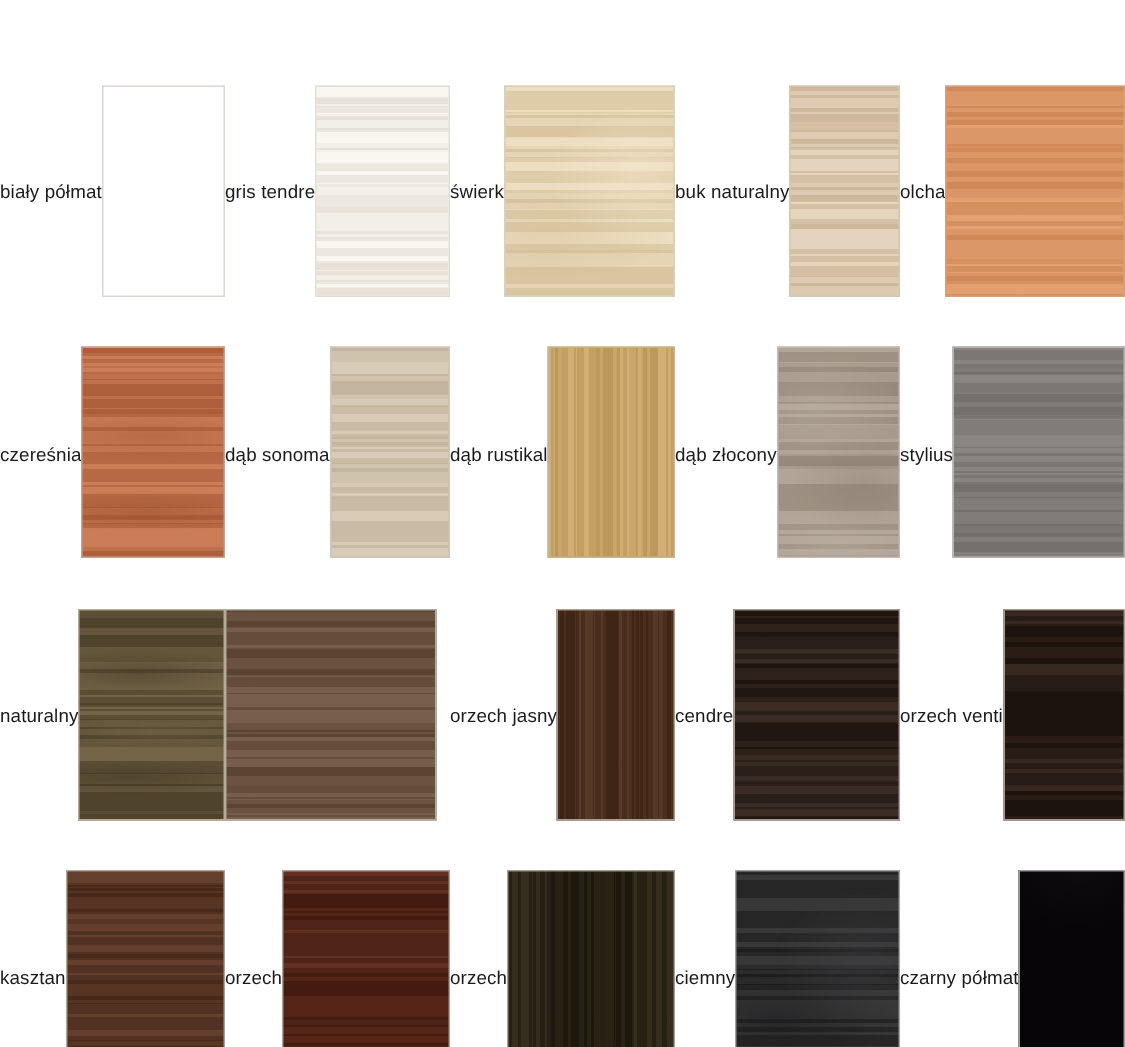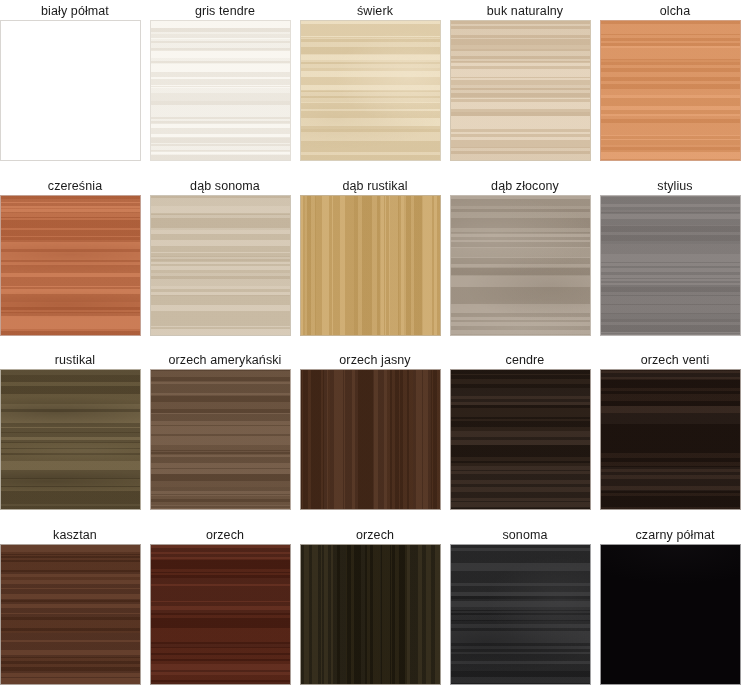--- a/index.html
+++ b/index.html
@@ -27,21 +27,23 @@
     padding: 0;
     box-sizing: border-box;
   }
 
   .swatch-cell {
     position: relative;
     width: 150px;
     height: 174.5px;
     box-sizing: border-box;
     display: flex;
-    flex-direction: column;
+    flex-direction: row;
+    align-items: center;
+    margin-top: 40px;
   }
 
   .swatch-label {
     font-size: 12.5px;
     line-height: 14px;
     letter-spacing: 0.1px;
     color: #1a1a1a;
     text-align: center;
     white-space: nowrap;
     height: 20px;
@@ -145,29 +147,28 @@
       </div>
     </div>
     <div class="swatch-cell">
       <div class="swatch-label">stylius</div>
       <div class="swatch-tile" style="background: rgb(128, 122, 120); border-color: rgb(184, 180, 178);">
         <div class="grain-fine" style="background-image: linear-gradient(rgba(152, 146, 144, 0.5) 0%, rgba(152, 146, 144, 0.5) 1.07%, rgba(103, 98, 96, 0.55) 1.07%, rgba(103, 98, 96, 0.55) 3.62%, rgba(103, 98, 96, 0.55) 3.62%, rgba(103, 98, 96, 0.55) 5.68%, rgba(152, 146, 144, 0.5) 5.68%, rgba(152, 146, 144, 0.5) 7.72%, rgba(103, 98, 96, 0.55) 7.72%, rgba(103, 98, 96, 0.55) 10.31%, rgba(152, 146, 144, 0.5) 10.31%, rgba(152, 146, 144, 0.5) 11.52%, rgba(103, 98, 96, 0.55) 11.52%, rgba(103, 98, 96, 0.55) 12.99%, rgba(152, 146, 144, 0.5) 12.99%, rgba(152, 146, 144, 0.5) 14.16%, rgba(152, 146, 144, 0.5) 14.16%, rgba(152, 146, 144, 0.5) 14.91%, rgba(152, 146, 144, 0.5) 14.91%, rgba(152, 146, 144, 0.5) 16.76%, rgba(103, 98, 96, 0.55) 16.76%, rgba(103, 98, 96, 0.55) 17.87%, rgba(103, 98, 96, 0.55) 17.87%, rgba(103, 98, 96, 0.55) 19.74%, rgba(103, 98, 96, 0.55) 19.74%, rgba(103, 98, 96, 0.55) 20.88%, rgba(152, 146, 144, 0.5) 20.88%, rgba(152, 146, 144, 0.5) 21.84%, rgba(103, 98, 96, 0.55) 21.84%, rgba(103, 98, 96, 0.55) 24.59%, rgba(103, 98, 96, 0.55) 24.59%, rgba(103, 98, 96, 0.55) 25.73%, rgba(152, 146, 144, 0.5) 25.73%, rgba(152, 146, 144, 0.5) 26.48%, rgba(152, 146, 144, 0.5) 26.48%, rgba(152, 146, 144, 0.5) 28.35%, rgba(103, 98, 96, 0.55) 28.35%, rgba(103, 98, 96, 0.55) 29.69%, rgba(103, 98, 96, 0.55) 29.69%, rgba(103, 98, 96, 0.55) 31.84%, rgba(103, 98, 96, 0.55) 31.84%, rgba(103, 98, 96, 0.55) 34.25%, rgba(152, 146, 144, 0.5) 34.25%, rgba(152, 146, 144, 0.5) 35.67%, rgba(152, 146, 144, 0.5) 35.67%, rgba(152, 146, 144, 0.5) 37.96%, rgba(152, 146, 144, 0.5) 37.96%, rgba(152, 146, 144, 0.5) 39.28%, rgba(152, 146, 144, 0.5) 39.28%, rgba(152, 146, 144, 0.5) 41.88%, rgba(152, 146, 144, 0.5) 41.88%, rgba(152, 146, 144, 0.5) 44.6%, rgba(152, 146, 144, 0.5) 44.6%, rgba(152, 146, 144, 0.5) 47.31%, rgba(103, 98, 96, 0.55) 47.31%, rgba(103, 98, 96, 0.55) 48.03%, rgba(152, 146, 144, 0.5) 48.03%, rgba(152, 146, 144, 0.5) 50.29%, rgba(103, 98, 96, 0.55) 50.29%, rgba(103, 98, 96, 0.55) 52%, rgba(152, 146, 144, 0.5) 52%, rgba(152, 146, 144, 0.5) 54.55%, rgba(103, 98, 96, 0.55) 54.55%, rgba(103, 98, 96, 0.55) 56.86%, rgba(152, 146, 144, 0.5) 56.86%, rgba(152, 146, 144, 0.5) 59.21%, rgba(103, 98, 96, 0.55) 59.21%, rgba(103, 98, 96, 0.55) 60.02%, rgba(152, 146, 144, 0.5) 60.02%, rgba(152, 146, 144, 0.5) 60.83%, rgba(103, 98, 96, 0.55) 60.83%, rgba(103, 98, 96, 0.55) 61.73%, rgba(103, 98, 96, 0.55) 61.73%, rgba(103, 98, 96, 0.55) 62.57%, rgba(152, 146, 144, 0.5) 62.57%, rgba(152, 146, 144, 0.5) 64.18%, rgba(103, 98, 96, 0.55) 64.18%, rgba(103, 98, 96, 0.55) 65.49%, rgba(103, 98, 96, 0.55) 65.49%, rgba(103, 98, 96, 0.55) 68.08%, rgba(103, 98, 96, 0.55) 68.08%, rgba(103, 98, 96, 0.55) 69.14%, rgba(152, 146, 144, 0.5) 69.14%, rgba(152, 146, 144, 0.5) 71.24%, rgba(103, 98, 96, 0.55) 71.24%, rgba(103, 98, 96, 0.55) 72.13%, rgba(152, 146, 144, 0.5) 72.13%, rgba(152, 146, 144, 0.5) 73.6%, rgba(152, 146, 144, 0.5) 73.6%, rgba(152, 146, 144, 0.5) 75.36%, rgba(152, 146, 144, 0.5) 75.36%, rgba(152, 146, 144, 0.5) 76.34%, rgba(152, 146, 144, 0.5) 76.34%, rgba(152, 146, 144, 0.5) 77.81%, rgba(103, 98, 96, 0.55) 77.81%, rgba(103, 98, 96, 0.55) 78.52%, rgba(152, 146, 144, 0.5) 78.52%, rgba(152, 146, 144, 0.5) 80.76%, rgba(152, 146, 144, 0.5) 80.76%, rgba(152, 146, 144, 0.5) 83.5%, rgba(152, 146, 144, 0.5) 83.5%, rgba(152, 146, 144, 0.5) 84.33%, rgba(103, 98, 96, 0.55) 84.33%, rgba(103, 98, 96, 0.55) 85.83%, rgba(103, 98, 96, 0.55) 85.83%, rgba(103, 98, 96, 0.55) 88.45%, rgba(103, 98, 96, 0.55) 88.45%, rgba(103, 98, 96, 0.55) 90.7%, rgba(152, 146, 144, 0.5) 90.7%, rgba(152, 146, 144, 0.5) 93.06%, rgba(103, 98, 96, 0.55) 93.06%, rgba(103, 98, 96, 0.55) 95.04%, rgba(103, 98, 96, 0.55) 95.04%, rgba(103, 98, 96, 0.55) 97.79%, rgba(152, 146, 144, 0.5) 97.79%, rgba(152, 146, 144, 0.5) 98.63%, rgba(103, 98, 96, 0.55) 98.63%, rgba(103, 98, 96, 0.55) 99.42%, rgba(152, 146, 144, 0.5) 99.42%, rgba(152, 146, 144, 0.5) 100%);"></div>
         <div class="grain-bands" style="background-image: linear-gradient(rgba(255, 255, 255, 0.05) 0%, rgba(255, 255, 255, 0.05) 10.07%, rgba(96, 91, 89, 0.3) 10.07%, rgba(96, 91, 89, 0.3) 12.55%, rgba(255, 255, 255, 0.05) 12.55%, rgba(255, 255, 255, 0.05) 19.67%, rgba(255, 255, 255, 0.05) 19.67%, rgba(255, 255, 255, 0.05) 21.07%, rgba(96, 91, 89, 0.3) 21.07%, rgba(96, 91, 89, 0.3) 32.11%, rgba(255, 255, 255, 0.05) 32.11%, rgba(255, 255, 255, 0.05) 34.36%, rgba(96, 91, 89, 0.3) 34.36%, rgba(96, 91, 89, 0.3) 41.92%, rgba(255, 255, 255, 0.05) 41.92%, rgba(255, 255, 255, 0.05) 43.19%, rgba(255, 255, 255, 0.05) 43.19%, rgba(255, 255, 255, 0.05) 51.03%, rgba(255, 255, 255, 0.05) 51.03%, rgba(255, 255, 255, 0.05) 54.84%, rgba(255, 255, 255, 0.05) 54.84%, rgba(255, 255, 255, 0.05) 61.16%, rgba(255, 255, 255, 0.05) 61.16%, rgba(255, 255, 255, 0.05) 65.46%, rgba(96, 91, 89, 0.3) 65.46%, rgba(96, 91, 89, 0.3) 72.35%, rgba(96, 91, 89, 0.3) 72.35%, rgba(96, 91, 89, 0.3) 79.66%, rgba(96, 91, 89, 0.3) 79.66%, rgba(96, 91, 89, 0.3) 85.16%, rgba(255, 255, 255, 0.05) 85.16%, rgba(255, 255, 255, 0.05) 88.78%, rgba(96, 91, 89, 0.3) 88.78%, rgba(96, 91, 89, 0.3) 94.06%, rgba(96, 91, 89, 0.3) 94.06%, rgba(96, 91, 89, 0.3) 98.17%, rgba(255, 255, 255, 0.05) 98.17%, rgba(255, 255, 255, 0.05) 99.11%, rgba(255, 255, 255, 0.05) 99.11%, rgba(255, 255, 255, 0.05) 100%);"></div>
       </div>
     </div>
     <div class="swatch-cell">
-      <div class="swatch-label">rustikal</div>
+      <div class="swatch-label">naturalny</div>
       <div class="swatch-tile" style="background: rgb(106, 90, 60); border-color: rgb(178, 171, 156);">
         <div class="grain-fine" style="background-image: linear-gradient(rgba(50, 41, 26, 0.6) 0%, rgba(50, 41, 26, 0.6) 0.91%, rgba(50, 41, 26, 0.6) 0.91%, rgba(50, 41, 26, 0.6) 2.9%, rgba(50, 41, 26, 0.6) 2.9%, rgba(50, 41, 26, 0.6) 3.68%, rgba(50, 41, 26, 0.6) 3.68%, rgba(50, 41, 26, 0.6) 5.85%, rgba(50, 41, 26, 0.6) 5.85%, rgba(50, 41, 26, 0.6) 7.65%, rgba(50, 41, 26, 0.6) 7.65%, rgba(50, 41, 26, 0.6) 8.55%, rgba(128, 114, 84, 0.5) 8.55%, rgba(128, 114, 84, 0.5) 9.45%, rgba(128, 114, 84, 0.5) 9.45%, rgba(128, 114, 84, 0.5) 11.61%, rgba(50, 41, 26, 0.6) 11.61%, rgba(50, 41, 26, 0.6) 13.85%, rgba(50, 41, 26, 0.6) 13.85%, rgba(50, 41, 26, 0.6) 15.28%, rgba(50, 41, 26, 0.6) 15.28%, rgba(50, 41, 26, 0.6) 17.57%, rgba(128, 114, 84, 0.5) 17.57%, rgba(128, 114, 84, 0.5) 19.77%, rgba(128, 114, 84, 0.5) 19.77%, rgba(128, 114, 84, 0.5) 22.22%, rgba(128, 114, 84, 0.5) 22.22%, rgba(128, 114, 84, 0.5) 24.42%, rgba(128, 114, 84, 0.5) 24.42%, rgba(128, 114, 84, 0.5) 26%, rgba(128, 114, 84, 0.5) 26%, rgba(128, 114, 84, 0.5) 28.1%, rgba(50, 41, 26, 0.6) 28.1%, rgba(50, 41, 26, 0.6) 30.21%, rgba(128, 114, 84, 0.5) 30.21%, rgba(128, 114, 84, 0.5) 32.91%, rgba(128, 114, 84, 0.5) 32.91%, rgba(128, 114, 84, 0.5) 34.11%, rgba(128, 114, 84, 0.5) 34.11%, rgba(128, 114, 84, 0.5) 35.31%, rgba(128, 114, 84, 0.5) 35.31%, rgba(128, 114, 84, 0.5) 37.9%, rgba(50, 41, 26, 0.6) 37.9%, rgba(50, 41, 26, 0.6) 40%, rgba(50, 41, 26, 0.6) 40%, rgba(50, 41, 26, 0.6) 40.66%, rgba(128, 114, 84, 0.5) 40.66%, rgba(128, 114, 84, 0.5) 41.64%, rgba(50, 41, 26, 0.6) 41.64%, rgba(50, 41, 26, 0.6) 42.41%, rgba(50, 41, 26, 0.6) 42.41%, rgba(50, 41, 26, 0.6) 44.58%, rgba(50, 41, 26, 0.6) 44.58%, rgba(50, 41, 26, 0.6) 45.39%, rgba(50, 41, 26, 0.6) 45.39%, rgba(50, 41, 26, 0.6) 46.42%, rgba(128, 114, 84, 0.5) 46.42%, rgba(128, 114, 84, 0.5) 47.09%, rgba(50, 41, 26, 0.6) 47.09%, rgba(50, 41, 26, 0.6) 48.3%, rgba(128, 114, 84, 0.5) 48.3%, rgba(128, 114, 84, 0.5) 50.11%, rgba(50, 41, 26, 0.6) 50.11%, rgba(50, 41, 26, 0.6) 52.53%, rgba(128, 114, 84, 0.5) 52.53%, rgba(128, 114, 84, 0.5) 54.3%, rgba(128, 114, 84, 0.5) 54.3%, rgba(128, 114, 84, 0.5) 55.87%, rgba(50, 41, 26, 0.6) 55.87%, rgba(50, 41, 26, 0.6) 57.01%, rgba(128, 114, 84, 0.5) 57.01%, rgba(128, 114, 84, 0.5) 57.88%, rgba(128, 114, 84, 0.5) 57.88%, rgba(128, 114, 84, 0.5) 58.53%, rgba(128, 114, 84, 0.5) 58.53%, rgba(128, 114, 84, 0.5) 59.52%, rgba(50, 41, 26, 0.6) 59.52%, rgba(50, 41, 26, 0.6) 61.4%, rgba(128, 114, 84, 0.5) 61.4%, rgba(128, 114, 84, 0.5) 62.64%, rgba(128, 114, 84, 0.5) 62.64%, rgba(128, 114, 84, 0.5) 65.25%, rgba(128, 114, 84, 0.5) 65.25%, rgba(128, 114, 84, 0.5) 66.37%, rgba(128, 114, 84, 0.5) 66.37%, rgba(128, 114, 84, 0.5) 67.76%, rgba(128, 114, 84, 0.5) 67.76%, rgba(128, 114, 84, 0.5) 70.48%, rgba(128, 114, 84, 0.5) 70.48%, rgba(128, 114, 84, 0.5) 72.15%, rgba(50, 41, 26, 0.6) 72.15%, rgba(50, 41, 26, 0.6) 73.57%, rgba(50, 41, 26, 0.6) 73.57%, rgba(50, 41, 26, 0.6) 74.26%, rgba(50, 41, 26, 0.6) 74.26%, rgba(50, 41, 26, 0.6) 76.97%, rgba(50, 41, 26, 0.6) 76.97%, rgba(50, 41, 26, 0.6) 78.58%, rgba(128, 114, 84, 0.5) 78.58%, rgba(128, 114, 84, 0.5) 81.32%, rgba(128, 114, 84, 0.5) 81.32%, rgba(128, 114, 84, 0.5) 81.93%, rgba(128, 114, 84, 0.5) 81.93%, rgba(128, 114, 84, 0.5) 82.7%, rgba(128, 114, 84, 0.5) 82.7%, rgba(128, 114, 84, 0.5) 83.37%, rgba(50, 41, 26, 0.6) 83.37%, rgba(50, 41, 26, 0.6) 84.18%, rgba(128, 114, 84, 0.5) 84.18%, rgba(128, 114, 84, 0.5) 86.96%, rgba(50, 41, 26, 0.6) 86.96%, rgba(50, 41, 26, 0.6) 89.09%, rgba(50, 41, 26, 0.6) 89.09%, rgba(50, 41, 26, 0.6) 90.36%, rgba(50, 41, 26, 0.6) 90.36%, rgba(50, 41, 26, 0.6) 91.27%, rgba(50, 41, 26, 0.6) 91.27%, rgba(50, 41, 26, 0.6) 93.25%, rgba(50, 41, 26, 0.6) 93.25%, rgba(50, 41, 26, 0.6) 94.19%, rgba(50, 41, 26, 0.6) 94.19%, rgba(50, 41, 26, 0.6) 95.44%, rgba(50, 41, 26, 0.6) 95.44%, rgba(50, 41, 26, 0.6) 97.7%, rgba(50, 41, 26, 0.6) 97.7%, rgba(50, 41, 26, 0.6) 98.87%, rgba(50, 41, 26, 0.6) 98.87%, rgba(50, 41, 26, 0.6) 100%);"></div>
         <div class="grain-bands" style="background-image: linear-gradient(rgba(255, 255, 255, 0.05) 0%, rgba(255, 255, 255, 0.05) 3.79%, rgba(45, 37, 22, 0.35) 3.79%, rgba(45, 37, 22, 0.35) 12.88%, rgba(45, 37, 22, 0.35) 12.88%, rgba(45, 37, 22, 0.35) 20.81%, rgba(45, 37, 22, 0.35) 20.81%, rgba(45, 37, 22, 0.35) 24.63%, rgba(255, 255, 255, 0.05) 24.63%, rgba(255, 255, 255, 0.05) 33.74%, rgba(255, 255, 255, 0.05) 33.74%, rgba(255, 255, 255, 0.05) 44.47%, rgba(45, 37, 22, 0.35) 44.47%, rgba(45, 37, 22, 0.35) 45.18%, rgba(255, 255, 255, 0.05) 45.18%, rgba(255, 255, 255, 0.05) 45.81%, rgba(255, 255, 255, 0.05) 45.81%, rgba(255, 255, 255, 0.05) 51.93%, rgba(45, 37, 22, 0.35) 51.93%, rgba(45, 37, 22, 0.35) 57.64%, rgba(45, 37, 22, 0.35) 57.64%, rgba(45, 37, 22, 0.35) 65.48%, rgba(255, 255, 255, 0.05) 65.48%, rgba(255, 255, 255, 0.05) 73.25%, rgba(255, 255, 255, 0.05) 73.25%, rgba(255, 255, 255, 0.05) 78.01%, rgba(45, 37, 22, 0.35) 78.01%, rgba(45, 37, 22, 0.35) 87.96%, rgba(45, 37, 22, 0.35) 87.96%, rgba(45, 37, 22, 0.35) 96.21%, rgba(255, 255, 255, 0.05) 96.21%, rgba(255, 255, 255, 0.05) 97.77%, rgba(45, 37, 22, 0.35) 97.77%, rgba(45, 37, 22, 0.35) 100%);"></div>
         <div class="sheen" style="background-image: radial-gradient(150% 18% at 40% 30%, rgba(50, 41, 26, 0.6), transparent 60%), radial-gradient(140% 14% at 60% 58%, rgba(128, 114, 84, 0.5), transparent 58%), radial-gradient(160% 12% at 35% 80%, rgba(50, 41, 26, 0.6), transparent 62%); opacity: 0.6;"></div>
       </div>
     </div>
     <div class="swatch-cell">
-      <div class="swatch-label">orzech amerykański</div>
       <div class="swatch-tile" style="background: rgb(109, 84, 63); border-color: rgb(182, 170, 160);">
         <div class="grain-fine" style="background-image: linear-gradient(rgba(68, 49, 34, 0.55) 0%, rgba(68, 49, 34, 0.55) 0.76%, rgba(134, 110, 90, 0.45) 0.76%, rgba(134, 110, 90, 0.45) 3.41%, rgba(134, 110, 90, 0.45) 3.41%, rgba(134, 110, 90, 0.45) 4.89%, rgba(68, 49, 34, 0.55) 4.89%, rgba(68, 49, 34, 0.55) 5.49%, rgba(68, 49, 34, 0.55) 5.49%, rgba(68, 49, 34, 0.55) 6.11%, rgba(68, 49, 34, 0.55) 6.11%, rgba(68, 49, 34, 0.55) 8.15%, rgba(134, 110, 90, 0.45) 8.15%, rgba(134, 110, 90, 0.45) 10.22%, rgba(68, 49, 34, 0.55) 10.22%, rgba(68, 49, 34, 0.55) 12.12%, rgba(68, 49, 34, 0.55) 12.12%, rgba(68, 49, 34, 0.55) 14.91%, rgba(68, 49, 34, 0.55) 14.91%, rgba(68, 49, 34, 0.55) 16.63%, rgba(134, 110, 90, 0.45) 16.63%, rgba(134, 110, 90, 0.45) 18.66%, rgba(68, 49, 34, 0.55) 18.66%, rgba(68, 49, 34, 0.55) 20.35%, rgba(68, 49, 34, 0.55) 20.35%, rgba(68, 49, 34, 0.55) 22.96%, rgba(134, 110, 90, 0.45) 22.96%, rgba(134, 110, 90, 0.45) 25.56%, rgba(134, 110, 90, 0.45) 25.56%, rgba(134, 110, 90, 0.45) 28.27%, rgba(68, 49, 34, 0.55) 28.27%, rgba(68, 49, 34, 0.55) 30.79%, rgba(134, 110, 90, 0.45) 30.79%, rgba(134, 110, 90, 0.45) 31.68%, rgba(68, 49, 34, 0.55) 31.68%, rgba(68, 49, 34, 0.55) 34.18%, rgba(68, 49, 34, 0.55) 34.18%, rgba(68, 49, 34, 0.55) 36.69%, rgba(134, 110, 90, 0.45) 36.69%, rgba(134, 110, 90, 0.45) 38.01%, rgba(134, 110, 90, 0.45) 38.01%, rgba(134, 110, 90, 0.45) 39.59%, rgba(68, 49, 34, 0.55) 39.59%, rgba(68, 49, 34, 0.55) 40.27%, rgba(134, 110, 90, 0.45) 40.27%, rgba(134, 110, 90, 0.45) 42.97%, rgba(134, 110, 90, 0.45) 42.97%, rgba(134, 110, 90, 0.45) 45.02%, rgba(134, 110, 90, 0.45) 45.02%, rgba(134, 110, 90, 0.45) 46.33%, rgba(68, 49, 34, 0.55) 46.33%, rgba(68, 49, 34, 0.55) 47.61%, rgba(134, 110, 90, 0.45) 47.61%, rgba(134, 110, 90, 0.45) 50.34%, rgba(134, 110, 90, 0.45) 50.34%, rgba(134, 110, 90, 0.45) 52.75%, rgba(134, 110, 90, 0.45) 52.75%, rgba(134, 110, 90, 0.45) 55.41%, rgba(134, 110, 90, 0.45) 55.41%, rgba(134, 110, 90, 0.45) 57.39%, rgba(68, 49, 34, 0.55) 57.39%, rgba(68, 49, 34, 0.55) 58.2%, rgba(134, 110, 90, 0.45) 58.2%, rgba(134, 110, 90, 0.45) 59.31%, rgba(68, 49, 34, 0.55) 59.31%, rgba(68, 49, 34, 0.55) 60.68%, rgba(134, 110, 90, 0.45) 60.68%, rgba(134, 110, 90, 0.45) 62.54%, rgba(68, 49, 34, 0.55) 62.54%, rgba(68, 49, 34, 0.55) 64.69%, rgba(68, 49, 34, 0.55) 64.69%, rgba(68, 49, 34, 0.55) 67.14%, rgba(134, 110, 90, 0.45) 67.14%, rgba(134, 110, 90, 0.45) 68.8%, rgba(134, 110, 90, 0.45) 68.8%, rgba(134, 110, 90, 0.45) 69.5%, rgba(134, 110, 90, 0.45) 69.5%, rgba(134, 110, 90, 0.45) 70.47%, rgba(68, 49, 34, 0.55) 70.47%, rgba(68, 49, 34, 0.55) 71.29%, rgba(134, 110, 90, 0.45) 71.29%, rgba(134, 110, 90, 0.45) 73.87%, rgba(134, 110, 90, 0.45) 73.87%, rgba(134, 110, 90, 0.45) 75.01%, rgba(68, 49, 34, 0.55) 75.01%, rgba(68, 49, 34, 0.55) 77.35%, rgba(68, 49, 34, 0.55) 77.35%, rgba(68, 49, 34, 0.55) 79.59%, rgba(134, 110, 90, 0.45) 79.59%, rgba(134, 110, 90, 0.45) 81.08%, rgba(134, 110, 90, 0.45) 81.08%, rgba(134, 110, 90, 0.45) 81.75%, rgba(134, 110, 90, 0.45) 81.75%, rgba(134, 110, 90, 0.45) 84.01%, rgba(68, 49, 34, 0.55) 84.01%, rgba(68, 49, 34, 0.55) 85.88%, rgba(68, 49, 34, 0.55) 85.88%, rgba(68, 49, 34, 0.55) 86.51%, rgba(68, 49, 34, 0.55) 86.51%, rgba(68, 49, 34, 0.55) 87.35%, rgba(134, 110, 90, 0.45) 87.35%, rgba(134, 110, 90, 0.45) 89.23%, rgba(68, 49, 34, 0.55) 89.23%, rgba(68, 49, 34, 0.55) 90.2%, rgba(134, 110, 90, 0.45) 90.2%, rgba(134, 110, 90, 0.45) 92.94%, rgba(68, 49, 34, 0.55) 92.94%, rgba(68, 49, 34, 0.55) 94.8%, rgba(134, 110, 90, 0.45) 94.8%, rgba(134, 110, 90, 0.45) 95.75%, rgba(134, 110, 90, 0.45) 95.75%, rgba(134, 110, 90, 0.45) 98.15%, rgba(68, 49, 34, 0.55) 98.15%, rgba(68, 49, 34, 0.55) 99.15%, rgba(134, 110, 90, 0.45) 99.15%, rgba(134, 110, 90, 0.45) 100%);"></div>
         <div class="grain-bands" style="background-image: linear-gradient(rgba(60, 43, 30, 0.32) 0%, rgba(60, 43, 30, 0.32) 8.5%, rgba(255, 255, 255, 0.05) 8.5%, rgba(255, 255, 255, 0.05) 18.17%, rgba(60, 43, 30, 0.32) 18.17%, rgba(60, 43, 30, 0.32) 19.89%, rgba(60, 43, 30, 0.32) 19.89%, rgba(60, 43, 30, 0.32) 23%, rgba(60, 43, 30, 0.32) 23%, rgba(60, 43, 30, 0.32) 31.2%, rgba(255, 255, 255, 0.05) 31.2%, rgba(255, 255, 255, 0.05) 37.53%, rgba(255, 255, 255, 0.05) 37.53%, rgba(255, 255, 255, 0.05) 42.63%, rgba(255, 255, 255, 0.05) 42.63%, rgba(255, 255, 255, 0.05) 45.13%, rgba(255, 255, 255, 0.05) 45.13%, rgba(255, 255, 255, 0.05) 54.14%, rgba(60, 43, 30, 0.32) 54.14%, rgba(60, 43, 30, 0.32) 59.02%, rgba(60, 43, 30, 0.32) 59.02%, rgba(60, 43, 30, 0.32) 60.8%, rgba(255, 255, 255, 0.05) 60.8%, rgba(255, 255, 255, 0.05) 67.18%, rgba(255, 255, 255, 0.05) 67.18%, rgba(255, 255, 255, 0.05) 74.88%, rgba(60, 43, 30, 0.32) 74.88%, rgba(60, 43, 30, 0.32) 84.09%, rgba(255, 255, 255, 0.05) 84.09%, rgba(255, 255, 255, 0.05) 91%, rgba(60, 43, 30, 0.32) 91%, rgba(60, 43, 30, 0.32) 97.33%, rgba(255, 255, 255, 0.05) 97.33%, rgba(255, 255, 255, 0.05) 100%);"></div>
       </div>
     </div>
     <div class="swatch-cell">
       <div class="swatch-label">orzech jasny</div>
       <div class="swatch-tile" style="background: rgb(78, 47, 29); border-color: rgb(169, 156, 147);">
         <div class="grain-fine" style="background-image: linear-gradient(to right, rgba(48, 27, 15, 0.6) 0%, rgba(48, 27, 15, 0.6) 0.61%, rgba(103, 69, 48, 0.4) 0.61%, rgba(103, 69, 48, 0.4) 1.44%, rgba(48, 27, 15, 0.6) 1.44%, rgba(48, 27, 15, 0.6) 3.35%, rgba(48, 27, 15, 0.6) 3.35%, rgba(48, 27, 15, 0.6) 5.35%, rgba(103, 69, 48, 0.4) 5.35%, rgba(103, 69, 48, 0.4) 7.1%, rgba(48, 27, 15, 0.6) 7.1%, rgba(48, 27, 15, 0.6) 9.22%, rgba(48, 27, 15, 0.6) 9.22%, rgba(48, 27, 15, 0.6) 11.84%, rgba(48, 27, 15, 0.6) 11.84%, rgba(48, 27, 15, 0.6) 14.55%, rgba(103, 69, 48, 0.4) 14.55%, rgba(103, 69, 48, 0.4) 15.48%, rgba(48, 27, 15, 0.6) 15.48%, rgba(48, 27, 15, 0.6) 17.06%, rgba(48, 27, 15, 0.6) 17.06%, rgba(48, 27, 15, 0.6) 18.42%, rgba(103, 69, 48, 0.4) 18.42%, rgba(103, 69, 48, 0.4) 20.8%, rgba(48, 27, 15, 0.6) 20.8%, rgba(48, 27, 15, 0.6) 22.88%, rgba(48, 27, 15, 0.6) 22.88%, rgba(48, 27, 15, 0.6) 23.5%, rgba(103, 69, 48, 0.4) 23.5%, rgba(103, 69, 48, 0.4) 25.89%, rgba(103, 69, 48, 0.4) 25.89%, rgba(103, 69, 48, 0.4) 28.24%, rgba(103, 69, 48, 0.4) 28.24%, rgba(103, 69, 48, 0.4) 29.49%, rgba(103, 69, 48, 0.4) 29.49%, rgba(103, 69, 48, 0.4) 30.12%, rgba(48, 27, 15, 0.6) 30.12%, rgba(48, 27, 15, 0.6) 31.05%, rgba(103, 69, 48, 0.4) 31.05%, rgba(103, 69, 48, 0.4) 32%, rgba(48, 27, 15, 0.6) 32%, rgba(48, 27, 15, 0.6) 32.97%, rgba(48, 27, 15, 0.6) 32.97%, rgba(48, 27, 15, 0.6) 34.7%, rgba(48, 27, 15, 0.6) 34.7%, rgba(48, 27, 15, 0.6) 36.88%, rgba(103, 69, 48, 0.4) 36.88%, rgba(103, 69, 48, 0.4) 38.75%, rgba(48, 27, 15, 0.6) 38.75%, rgba(48, 27, 15, 0.6) 40.57%, rgba(48, 27, 15, 0.6) 40.57%, rgba(48, 27, 15, 0.6) 41.86%, rgba(48, 27, 15, 0.6) 41.86%, rgba(48, 27, 15, 0.6) 44.64%, rgba(48, 27, 15, 0.6) 44.64%, rgba(48, 27, 15, 0.6) 46.5%, rgba(48, 27, 15, 0.6) 46.5%, rgba(48, 27, 15, 0.6) 47.78%, rgba(48, 27, 15, 0.6) 47.78%, rgba(48, 27, 15, 0.6) 50.28%, rgba(48, 27, 15, 0.6) 50.28%, rgba(48, 27, 15, 0.6) 52.69%, rgba(103, 69, 48, 0.4) 52.69%, rgba(103, 69, 48, 0.4) 55.19%, rgba(48, 27, 15, 0.6) 55.19%, rgba(48, 27, 15, 0.6) 57.17%, rgba(48, 27, 15, 0.6) 57.17%, rgba(48, 27, 15, 0.6) 59.74%, rgba(103, 69, 48, 0.4) 59.74%, rgba(103, 69, 48, 0.4) 62.45%, rgba(103, 69, 48, 0.4) 62.45%, rgba(103, 69, 48, 0.4) 63.78%, rgba(48, 27, 15, 0.6) 63.78%, rgba(48, 27, 15, 0.6) 65.69%, rgba(103, 69, 48, 0.4) 65.69%, rgba(103, 69, 48, 0.4) 67.64%, rgba(48, 27, 15, 0.6) 67.64%, rgba(48, 27, 15, 0.6) 70.19%, rgba(103, 69, 48, 0.4) 70.19%, rgba(103, 69, 48, 0.4) 71.34%, rgba(48, 27, 15, 0.6) 71.34%, rgba(48, 27, 15, 0.6) 73.58%, rgba(103, 69, 48, 0.4) 73.58%, rgba(103, 69, 48, 0.4) 75.95%, rgba(48, 27, 15, 0.6) 75.95%, rgba(48, 27, 15, 0.6) 77.95%, rgba(103, 69, 48, 0.4) 77.95%, rgba(103, 69, 48, 0.4) 80.54%, rgba(48, 27, 15, 0.6) 80.54%, rgba(48, 27, 15, 0.6) 82.47%, rgba(103, 69, 48, 0.4) 82.47%, rgba(103, 69, 48, 0.4) 84.55%, rgba(103, 69, 48, 0.4) 84.55%, rgba(103, 69, 48, 0.4) 85.17%, rgba(103, 69, 48, 0.4) 85.17%, rgba(103, 69, 48, 0.4) 86.79%, rgba(48, 27, 15, 0.6) 86.79%, rgba(48, 27, 15, 0.6) 87.56%, rgba(103, 69, 48, 0.4) 87.56%, rgba(103, 69, 48, 0.4) 89.57%, rgba(103, 69, 48, 0.4) 89.57%, rgba(103, 69, 48, 0.4) 91.14%, rgba(48, 27, 15, 0.6) 91.14%, rgba(48, 27, 15, 0.6) 92.92%, rgba(48, 27, 15, 0.6) 92.92%, rgba(48, 27, 15, 0.6) 93.89%, rgba(103, 69, 48, 0.4) 93.89%, rgba(103, 69, 48, 0.4) 94.76%, rgba(48, 27, 15, 0.6) 94.76%, rgba(48, 27, 15, 0.6) 96.15%, rgba(48, 27, 15, 0.6) 96.15%, rgba(48, 27, 15, 0.6) 97.93%, rgba(103, 69, 48, 0.4) 97.93%, rgba(103, 69, 48, 0.4) 99.75%, rgba(103, 69, 48, 0.4) 99.75%, rgba(103, 69, 48, 0.4) 100%);"></div>
         <div class="grain-bands" style="background-image: linear-gradient(to right, rgba(40, 22, 12, 0.35) 0%, rgba(40, 22, 12, 0.35) 2.22%, rgba(40, 22, 12, 0.35) 2.22%, rgba(40, 22, 12, 0.35) 6.26%, rgba(40, 22, 12, 0.35) 6.26%, rgba(40, 22, 12, 0.35) 16.51%, rgba(255, 255, 255, 0.05) 16.51%, rgba(255, 255, 255, 0.05) 19.53%, rgba(40, 22, 12, 0.35) 19.53%, rgba(40, 22, 12, 0.35) 20.91%, rgba(255, 255, 255, 0.05) 20.91%, rgba(255, 255, 255, 0.05) 30.44%, rgba(255, 255, 255, 0.05) 30.44%, rgba(255, 255, 255, 0.05) 41.21%, rgba(40, 22, 12, 0.35) 41.21%, rgba(40, 22, 12, 0.35) 51.76%, rgba(255, 255, 255, 0.05) 51.76%, rgba(255, 255, 255, 0.05) 61.79%, rgba(40, 22, 12, 0.35) 61.79%, rgba(40, 22, 12, 0.35) 64.45%, rgba(40, 22, 12, 0.35) 64.45%, rgba(40, 22, 12, 0.35) 72.72%, rgba(40, 22, 12, 0.35) 72.72%, rgba(40, 22, 12, 0.35) 80.6%, rgba(255, 255, 255, 0.05) 80.6%, rgba(255, 255, 255, 0.05) 85.33%, rgba(255, 255, 255, 0.05) 85.33%, rgba(255, 255, 255, 0.05) 93.43%, rgba(40, 22, 12, 0.35) 93.43%, rgba(40, 22, 12, 0.35) 100%);"></div>
@@ -202,21 +203,21 @@
       </div>
     </div>
     <div class="swatch-cell">
       <div class="swatch-label">orzech</div>
       <div class="swatch-tile" style="background: rgb(42, 35, 19); border-color: rgb(163, 157, 147);">
         <div class="grain-fine" style="background-image: linear-gradient(to right, rgba(16, 13, 7, 0.65) 0%, rgba(16, 13, 7, 0.65) 2.03%, rgba(70, 60, 36, 0.45) 2.03%, rgba(70, 60, 36, 0.45) 3.02%, rgba(70, 60, 36, 0.45) 3.02%, rgba(70, 60, 36, 0.45) 4.29%, rgba(70, 60, 36, 0.45) 4.29%, rgba(70, 60, 36, 0.45) 5.73%, rgba(16, 13, 7, 0.65) 5.73%, rgba(16, 13, 7, 0.65) 7.78%, rgba(70, 60, 36, 0.45) 7.78%, rgba(70, 60, 36, 0.45) 10.17%, rgba(70, 60, 36, 0.45) 10.17%, rgba(70, 60, 36, 0.45) 12.44%, rgba(16, 13, 7, 0.65) 12.44%, rgba(16, 13, 7, 0.65) 14.24%, rgba(70, 60, 36, 0.45) 14.24%, rgba(70, 60, 36, 0.45) 14.94%, rgba(16, 13, 7, 0.65) 14.94%, rgba(16, 13, 7, 0.65) 16.48%, rgba(70, 60, 36, 0.45) 16.48%, rgba(70, 60, 36, 0.45) 17.14%, rgba(70, 60, 36, 0.45) 17.14%, rgba(70, 60, 36, 0.45) 19.36%, rgba(16, 13, 7, 0.65) 19.36%, rgba(16, 13, 7, 0.65) 21.91%, rgba(70, 60, 36, 0.45) 21.91%, rgba(70, 60, 36, 0.45) 23.07%, rgba(16, 13, 7, 0.65) 23.07%, rgba(16, 13, 7, 0.65) 25.33%, rgba(16, 13, 7, 0.65) 25.33%, rgba(16, 13, 7, 0.65) 26.92%, rgba(16, 13, 7, 0.65) 26.92%, rgba(16, 13, 7, 0.65) 29.33%, rgba(16, 13, 7, 0.65) 29.33%, rgba(16, 13, 7, 0.65) 32.13%, rgba(70, 60, 36, 0.45) 32.13%, rgba(70, 60, 36, 0.45) 33.33%, rgba(16, 13, 7, 0.65) 33.33%, rgba(16, 13, 7, 0.65) 35.76%, rgba(70, 60, 36, 0.45) 35.76%, rgba(70, 60, 36, 0.45) 38.06%, rgba(16, 13, 7, 0.65) 38.06%, rgba(16, 13, 7, 0.65) 40.66%, rgba(16, 13, 7, 0.65) 40.66%, rgba(16, 13, 7, 0.65) 42.4%, rgba(16, 13, 7, 0.65) 42.4%, rgba(16, 13, 7, 0.65) 44.44%, rgba(16, 13, 7, 0.65) 44.44%, rgba(16, 13, 7, 0.65) 45.62%, rgba(16, 13, 7, 0.65) 45.62%, rgba(16, 13, 7, 0.65) 47.77%, rgba(70, 60, 36, 0.45) 47.77%, rgba(70, 60, 36, 0.45) 49.81%, rgba(16, 13, 7, 0.65) 49.81%, rgba(16, 13, 7, 0.65) 51.73%, rgba(70, 60, 36, 0.45) 51.73%, rgba(70, 60, 36, 0.45) 54.53%, rgba(70, 60, 36, 0.45) 54.53%, rgba(70, 60, 36, 0.45) 55.8%, rgba(70, 60, 36, 0.45) 55.8%, rgba(70, 60, 36, 0.45) 56.72%, rgba(16, 13, 7, 0.65) 56.72%, rgba(16, 13, 7, 0.65) 58.06%, rgba(70, 60, 36, 0.45) 58.06%, rgba(70, 60, 36, 0.45) 60.14%, rgba(70, 60, 36, 0.45) 60.14%, rgba(70, 60, 36, 0.45) 60.96%, rgba(70, 60, 36, 0.45) 60.96%, rgba(70, 60, 36, 0.45) 63.68%, rgba(16, 13, 7, 0.65) 63.68%, rgba(16, 13, 7, 0.65) 64.46%, rgba(70, 60, 36, 0.45) 64.46%, rgba(70, 60, 36, 0.45) 65.38%, rgba(16, 13, 7, 0.65) 65.38%, rgba(16, 13, 7, 0.65) 67.96%, rgba(70, 60, 36, 0.45) 67.96%, rgba(70, 60, 36, 0.45) 70.37%, rgba(16, 13, 7, 0.65) 70.37%, rgba(16, 13, 7, 0.65) 71.03%, rgba(16, 13, 7, 0.65) 71.03%, rgba(16, 13, 7, 0.65) 72.19%, rgba(16, 13, 7, 0.65) 72.19%, rgba(16, 13, 7, 0.65) 74.88%, rgba(70, 60, 36, 0.45) 74.88%, rgba(70, 60, 36, 0.45) 76.66%, rgba(70, 60, 36, 0.45) 76.66%, rgba(70, 60, 36, 0.45) 77.39%, rgba(70, 60, 36, 0.45) 77.39%, rgba(70, 60, 36, 0.45) 78.17%, rgba(16, 13, 7, 0.65) 78.17%, rgba(16, 13, 7, 0.65) 79.69%, rgba(16, 13, 7, 0.65) 79.69%, rgba(16, 13, 7, 0.65) 80.57%, rgba(16, 13, 7, 0.65) 80.57%, rgba(16, 13, 7, 0.65) 81.22%, rgba(16, 13, 7, 0.65) 81.22%, rgba(16, 13, 7, 0.65) 83.84%, rgba(70, 60, 36, 0.45) 83.84%, rgba(70, 60, 36, 0.45) 85.81%, rgba(70, 60, 36, 0.45) 85.81%, rgba(70, 60, 36, 0.45) 86.95%, rgba(16, 13, 7, 0.65) 86.95%, rgba(16, 13, 7, 0.65) 89.63%, rgba(70, 60, 36, 0.45) 89.63%, rgba(70, 60, 36, 0.45) 91.89%, rgba(70, 60, 36, 0.45) 91.89%, rgba(70, 60, 36, 0.45) 93.2%, rgba(16, 13, 7, 0.65) 93.2%, rgba(16, 13, 7, 0.65) 94.98%, rgba(16, 13, 7, 0.65) 94.98%, rgba(16, 13, 7, 0.65) 96.22%, rgba(70, 60, 36, 0.45) 96.22%, rgba(70, 60, 36, 0.45) 97.22%, rgba(70, 60, 36, 0.45) 97.22%, rgba(70, 60, 36, 0.45) 98.91%, rgba(70, 60, 36, 0.45) 98.91%, rgba(70, 60, 36, 0.45) 100%);"></div>
         <div class="grain-bands" style="background-image: linear-gradient(to right, rgba(255, 255, 255, 0.05) 0%, rgba(255, 255, 255, 0.05) 3.81%, rgba(255, 255, 255, 0.05) 3.81%, rgba(255, 255, 255, 0.05) 10.54%, rgba(255, 255, 255, 0.05) 10.54%, rgba(255, 255, 255, 0.05) 21.46%, rgba(255, 255, 255, 0.05) 21.46%, rgba(255, 255, 255, 0.05) 25.77%, rgba(13, 10, 5, 0.4) 25.77%, rgba(13, 10, 5, 0.4) 28.02%, rgba(255, 255, 255, 0.05) 28.02%, rgba(255, 255, 255, 0.05) 32.56%, rgba(13, 10, 5, 0.4) 32.56%, rgba(13, 10, 5, 0.4) 42.84%, rgba(255, 255, 255, 0.05) 42.84%, rgba(255, 255, 255, 0.05) 45.78%, rgba(13, 10, 5, 0.4) 45.78%, rgba(13, 10, 5, 0.4) 56.82%, rgba(255, 255, 255, 0.05) 56.82%, rgba(255, 255, 255, 0.05) 57.84%, rgba(13, 10, 5, 0.4) 57.84%, rgba(13, 10, 5, 0.4) 65.93%, rgba(13, 10, 5, 0.4) 65.93%, rgba(13, 10, 5, 0.4) 76.3%, rgba(255, 255, 255, 0.05) 76.3%, rgba(255, 255, 255, 0.05) 78.6%, rgba(255, 255, 255, 0.05) 78.6%, rgba(255, 255, 255, 0.05) 88.27%, rgba(255, 255, 255, 0.05) 88.27%, rgba(255, 255, 255, 0.05) 96.36%, rgba(255, 255, 255, 0.05) 96.36%, rgba(255, 255, 255, 0.05) 99.69%, rgba(255, 255, 255, 0.05) 99.69%, rgba(255, 255, 255, 0.05) 100%);"></div>
       </div>
     </div>
     <div class="swatch-cell">
-      <div class="swatch-label">sonoma</div>
+      <div class="swatch-label">ciemny</div>
       <div class="swatch-tile" style="background: rgb(41, 41, 42); border-color: rgb(162, 162, 163);">
         <div class="grain-fine" style="background-image: linear-gradient(rgba(17, 17, 18, 0.6) 0%, rgba(17, 17, 18, 0.6) 1.88%, rgba(76, 76, 78, 0.5) 1.88%, rgba(76, 76, 78, 0.5) 4.25%, rgba(17, 17, 18, 0.6) 4.25%, rgba(17, 17, 18, 0.6) 6.53%, rgba(17, 17, 18, 0.6) 6.53%, rgba(17, 17, 18, 0.6) 9.02%, rgba(17, 17, 18, 0.6) 9.02%, rgba(17, 17, 18, 0.6) 10.89%, rgba(17, 17, 18, 0.6) 10.89%, rgba(17, 17, 18, 0.6) 12.82%, rgba(76, 76, 78, 0.5) 12.82%, rgba(76, 76, 78, 0.5) 15.54%, rgba(76, 76, 78, 0.5) 15.54%, rgba(76, 76, 78, 0.5) 17.58%, rgba(76, 76, 78, 0.5) 17.58%, rgba(76, 76, 78, 0.5) 18.84%, rgba(17, 17, 18, 0.6) 18.84%, rgba(17, 17, 18, 0.6) 19.73%, rgba(17, 17, 18, 0.6) 19.73%, rgba(17, 17, 18, 0.6) 22.46%, rgba(17, 17, 18, 0.6) 22.46%, rgba(17, 17, 18, 0.6) 23.91%, rgba(17, 17, 18, 0.6) 23.91%, rgba(17, 17, 18, 0.6) 24.97%, rgba(17, 17, 18, 0.6) 24.97%, rgba(17, 17, 18, 0.6) 27.08%, rgba(76, 76, 78, 0.5) 27.08%, rgba(76, 76, 78, 0.5) 29.59%, rgba(17, 17, 18, 0.6) 29.59%, rgba(17, 17, 18, 0.6) 32.36%, rgba(17, 17, 18, 0.6) 32.36%, rgba(17, 17, 18, 0.6) 33.86%, rgba(76, 76, 78, 0.5) 33.86%, rgba(76, 76, 78, 0.5) 36.39%, rgba(17, 17, 18, 0.6) 36.39%, rgba(17, 17, 18, 0.6) 37.69%, rgba(17, 17, 18, 0.6) 37.69%, rgba(17, 17, 18, 0.6) 38.85%, rgba(17, 17, 18, 0.6) 38.85%, rgba(17, 17, 18, 0.6) 40.34%, rgba(76, 76, 78, 0.5) 40.34%, rgba(76, 76, 78, 0.5) 41.78%, rgba(76, 76, 78, 0.5) 41.78%, rgba(76, 76, 78, 0.5) 44.57%, rgba(76, 76, 78, 0.5) 44.57%, rgba(76, 76, 78, 0.5) 46.71%, rgba(17, 17, 18, 0.6) 46.71%, rgba(17, 17, 18, 0.6) 47.48%, rgba(76, 76, 78, 0.5) 47.48%, rgba(76, 76, 78, 0.5) 48.95%, rgba(17, 17, 18, 0.6) 48.95%, rgba(17, 17, 18, 0.6) 50.41%, rgba(76, 76, 78, 0.5) 50.41%, rgba(76, 76, 78, 0.5) 53.05%, rgba(76, 76, 78, 0.5) 53.05%, rgba(76, 76, 78, 0.5) 54.1%, rgba(17, 17, 18, 0.6) 54.1%, rgba(17, 17, 18, 0.6) 56.8%, rgba(76, 76, 78, 0.5) 56.8%, rgba(76, 76, 78, 0.5) 58.6%, rgba(76, 76, 78, 0.5) 58.6%, rgba(76, 76, 78, 0.5) 59.93%, rgba(17, 17, 18, 0.6) 59.93%, rgba(17, 17, 18, 0.6) 61.64%, rgba(76, 76, 78, 0.5) 61.64%, rgba(76, 76, 78, 0.5) 63.46%, rgba(76, 76, 78, 0.5) 63.46%, rgba(76, 76, 78, 0.5) 66%, rgba(76, 76, 78, 0.5) 66%, rgba(76, 76, 78, 0.5) 68.07%, rgba(76, 76, 78, 0.5) 68.07%, rgba(76, 76, 78, 0.5) 70.57%, rgba(17, 17, 18, 0.6) 70.57%, rgba(17, 17, 18, 0.6) 72.56%, rgba(76, 76, 78, 0.5) 72.56%, rgba(76, 76, 78, 0.5) 74.8%, rgba(17, 17, 18, 0.6) 74.8%, rgba(17, 17, 18, 0.6) 75.7%, rgba(17, 17, 18, 0.6) 75.7%, rgba(17, 17, 18, 0.6) 76.77%, rgba(76, 76, 78, 0.5) 76.77%, rgba(76, 76, 78, 0.5) 78.43%, rgba(17, 17, 18, 0.6) 78.43%, rgba(17, 17, 18, 0.6) 79.26%, rgba(17, 17, 18, 0.6) 79.26%, rgba(17, 17, 18, 0.6) 81.84%, rgba(17, 17, 18, 0.6) 81.84%, rgba(17, 17, 18, 0.6) 83.54%, rgba(76, 76, 78, 0.5) 83.54%, rgba(76, 76, 78, 0.5) 85.56%, rgba(17, 17, 18, 0.6) 85.56%, rgba(17, 17, 18, 0.6) 88.04%, rgba(17, 17, 18, 0.6) 88.04%, rgba(17, 17, 18, 0.6) 90.02%, rgba(17, 17, 18, 0.6) 90.02%, rgba(17, 17, 18, 0.6) 91.27%, rgba(17, 17, 18, 0.6) 91.27%, rgba(17, 17, 18, 0.6) 92.61%, rgba(17, 17, 18, 0.6) 92.61%, rgba(17, 17, 18, 0.6) 93.55%, rgba(17, 17, 18, 0.6) 93.55%, rgba(17, 17, 18, 0.6) 94.81%, rgba(76, 76, 78, 0.5) 94.81%, rgba(76, 76, 78, 0.5) 97.15%, rgba(76, 76, 78, 0.5) 97.15%, rgba(76, 76, 78, 0.5) 99.27%, rgba(17, 17, 18, 0.6) 99.27%, rgba(17, 17, 18, 0.6) 100%);"></div>
         <div class="grain-bands" style="background-image: linear-gradient(rgba(255, 255, 255, 0.05) 0%, rgba(255, 255, 255, 0.05) 8.53%, rgba(255, 255, 255, 0.05) 8.53%, rgba(255, 255, 255, 0.05) 13.35%, rgba(255, 255, 255, 0.05) 13.35%, rgba(255, 255, 255, 0.05) 19.67%, rgba(255, 255, 255, 0.05) 19.67%, rgba(255, 255, 255, 0.05) 29.75%, rgba(255, 255, 255, 0.05) 29.75%, rgba(255, 255, 255, 0.05) 37.05%, rgba(13, 13, 14, 0.35) 37.05%, rgba(13, 13, 14, 0.35) 38.63%, rgba(255, 255, 255, 0.05) 38.63%, rgba(255, 255, 255, 0.05) 44.92%, rgba(13, 13, 14, 0.35) 44.92%, rgba(13, 13, 14, 0.35) 54.52%, rgba(255, 255, 255, 0.05) 54.52%, rgba(255, 255, 255, 0.05) 56.22%, rgba(255, 255, 255, 0.05) 56.22%, rgba(255, 255, 255, 0.05) 61.27%, rgba(255, 255, 255, 0.05) 61.27%, rgba(255, 255, 255, 0.05) 68.98%, rgba(255, 255, 255, 0.05) 68.98%, rgba(255, 255, 255, 0.05) 80.56%, rgba(255, 255, 255, 0.05) 80.56%, rgba(255, 255, 255, 0.05) 90.59%, rgba(13, 13, 14, 0.35) 90.59%, rgba(13, 13, 14, 0.35) 100%);"></div>
         <div class="sheen" style="background-image: radial-gradient(90% 55% at 78% 40%, rgba(76, 76, 78, 0.5), transparent 60%), radial-gradient(120% 35% at 25% 70%, rgba(17, 17, 18, 0.6), transparent 62%); opacity: 0.6;"></div>
       </div>
     </div>
     <div class="swatch-cell">
       <div class="swatch-label">czarny półmat</div>
       <div class="swatch-tile" style="background: rgb(7, 5, 7); border-color: rgb(155, 154, 155);">
         <div class="sheen" style="background-image: radial-gradient(110% 40% at 55% 0%, rgba(36, 32, 38, 0.45), transparent 70%); opacity: 0.5;"></div>

